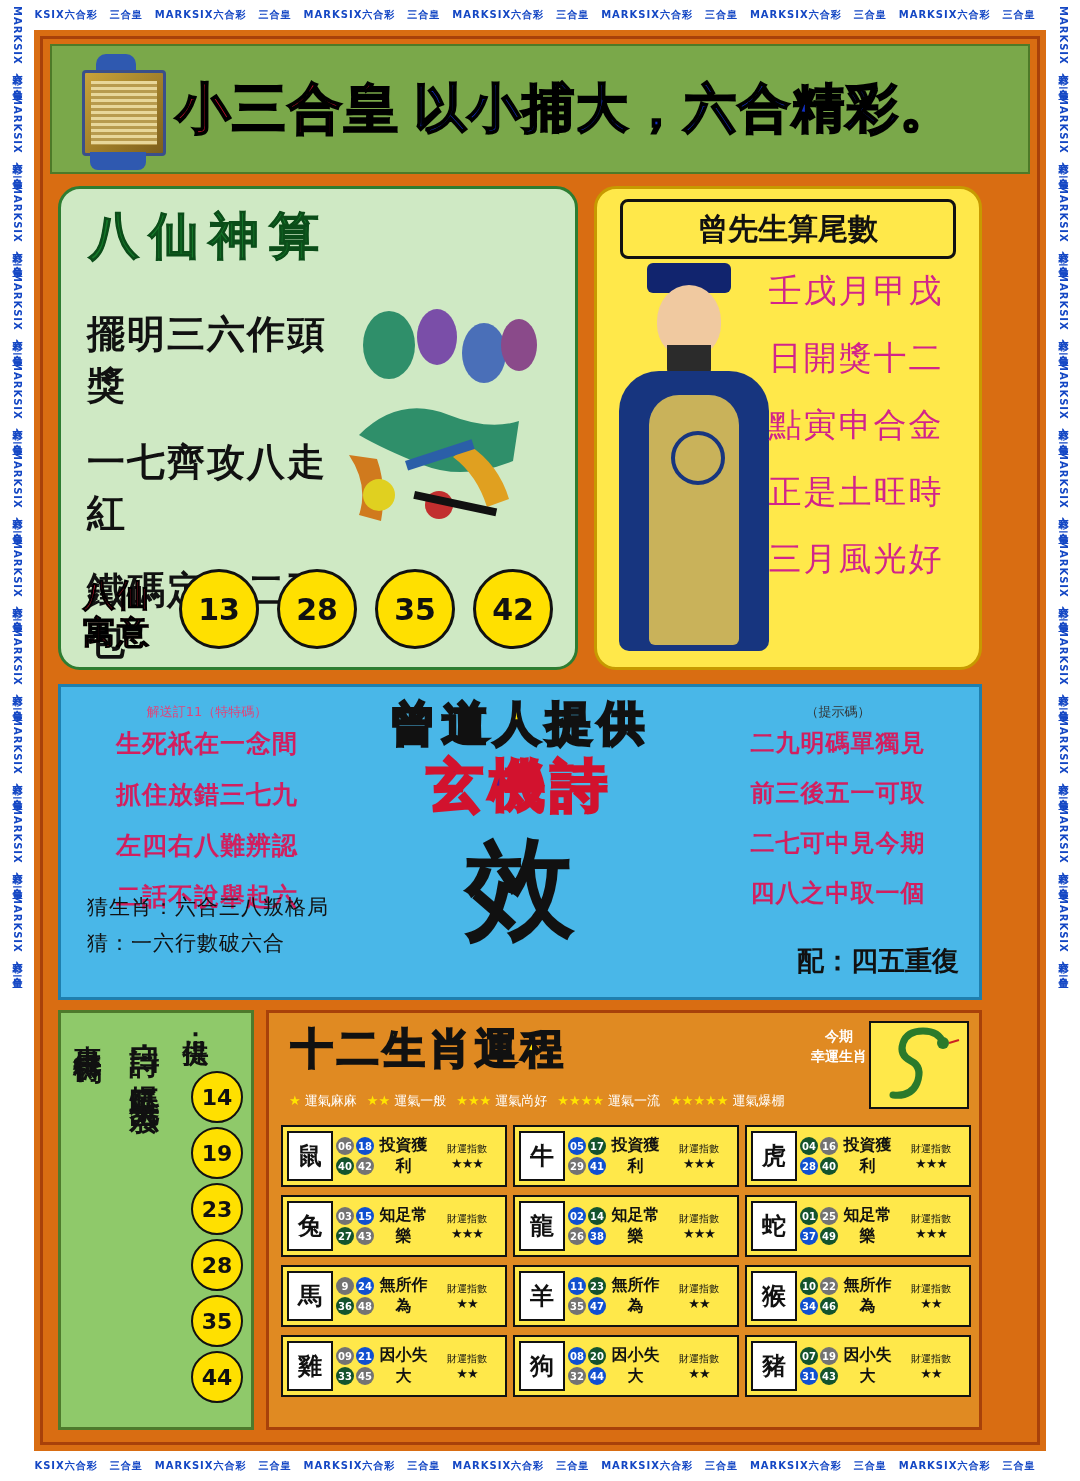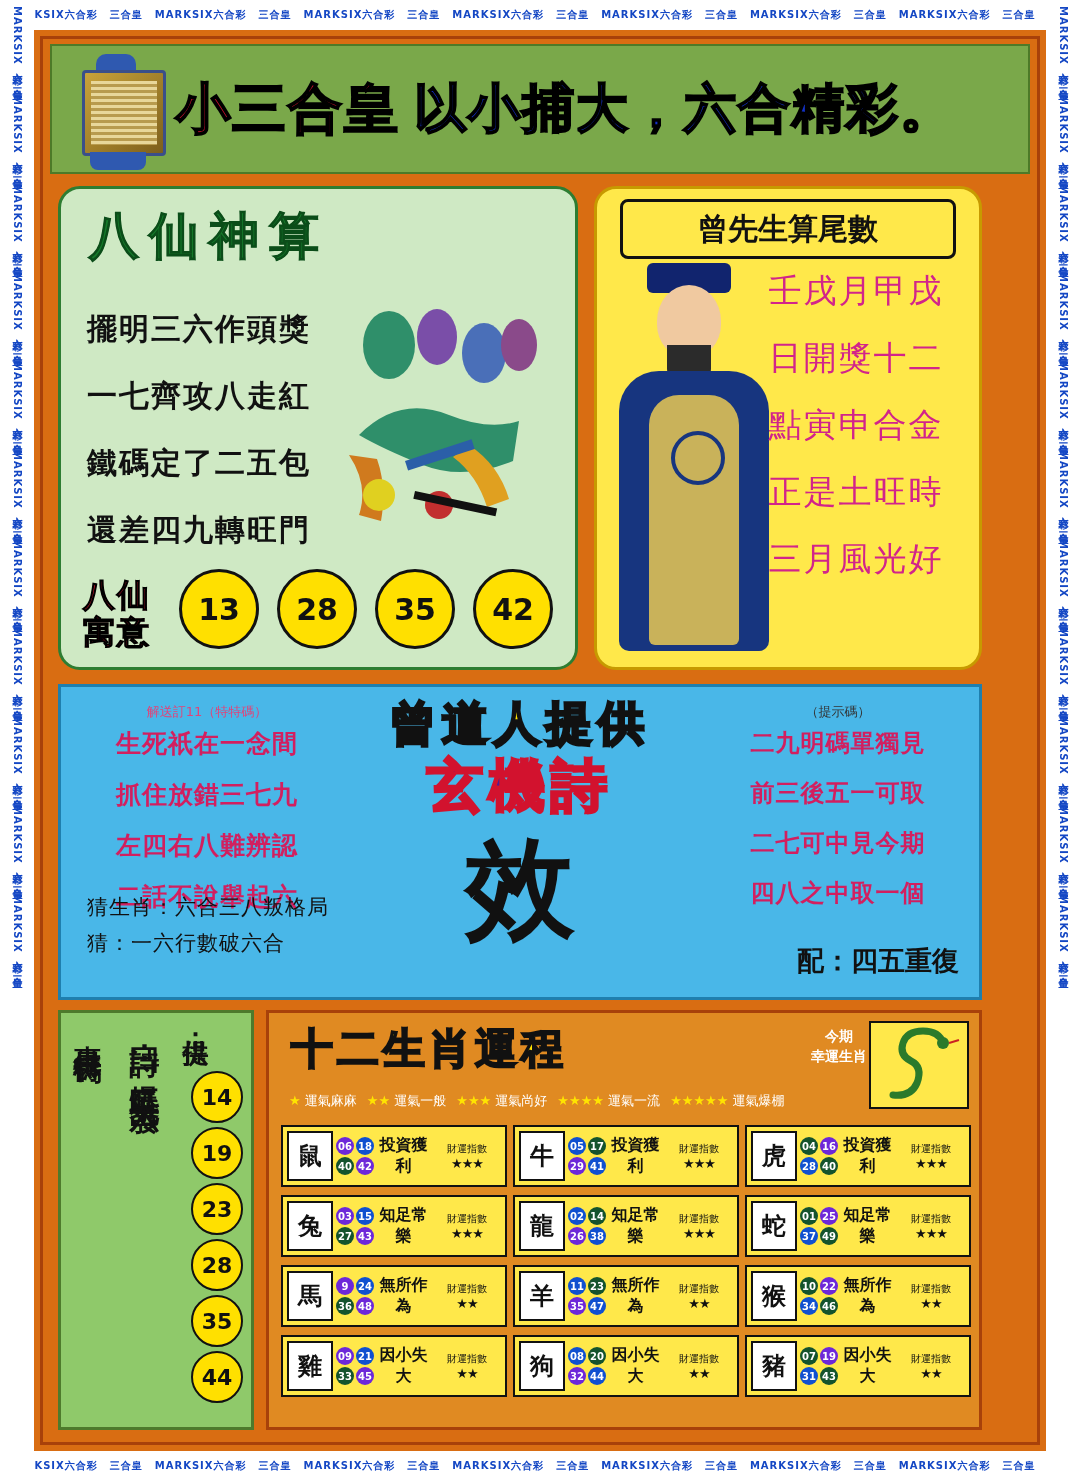--- a/index.html
+++ b/index.html
@@ -33,21 +33,21 @@
   .figcap{position:absolute;left:36px;top:0;width:40px;height:22px;background:#2f59b0;border-radius:10px 10px 0 0;}
   .figlegs{position:absolute;left:30px;bottom:-6px;width:56px;height:18px;background:#2f59b0;border-radius:0 0 8px 8px;}
   .header-title{flex:1;display:flex;align-items:center;padding-left:6px;}
   .ht1{font-size:54px;font-weight:bold;color:#d2122e;-webkit-text-stroke:2px #000;letter-spacing:2px;}
   .ht2{font-size:52px;font-weight:bold;color:#1331c9;-webkit-text-stroke:2px #000;letter-spacing:2px;margin-left:14px;}
 
   
   .panelL{position:absolute;left:58px;top:186px;width:520px;height:484px;background:#cfe9c4;border:3px solid #2e7d32;border-radius:22px;box-sizing:border-box;}
   .panelL-title{text-align:left;padding:14px 0 0 28px;font-size:50px;font-weight:bold;color:#157a2a;-webkit-text-stroke:1px #0b4d19;letter-spacing:10px;}
   .poemL{position:absolute;left:26px;top:120px;width:250px;}
-  .poemL div{font-size:30px;font-weight:bold;color:#111;margin-bottom:26px;letter-spacing:2px;font-family:Liberation Serif, serif;}
+  .poemL div{font-size:38px;font-weight:bold;color:#111;margin-bottom:26px;letter-spacing:2px;font-family:Liberation Serif, serif;}
   .artbox{position:absolute;right:16px;top:96px;width:240px;height:260px;}
   .horse{position:absolute;width:100%;height:100%;}
   .bayi{position:absolute;left:22px;bottom:16px;width:86px;}
   .bayi div{font-size:32px;font-weight:bold;color:#d2122e;-webkit-text-stroke:1px #000;letter-spacing:2px;line-height:1.15;}
   .ballrow{position:absolute;left:118px;bottom:18px;display:flex;gap:18px;}
   .ball{width:74px;height:74px;border-radius:50%;background:#ffe000;border:3px solid #111;display:flex;align-items:center;justify-content:center;font-size:30px;font-weight:bold;color:#111;}
 
   .panelR{position:absolute;left:594px;top:186px;width:388px;height:484px;background:#ffe84a;border:3px solid #c79a00;border-radius:22px;box-sizing:border-box;overflow:hidden;}
   .panelR-title{margin:10px auto 0;width:330px;height:54px;border:3px solid #111;border-radius:8px;background:#ffe84a;display:flex;align-items:center;justify-content:center;gap:6px;}
   .panelR-title span{font-size:30px;font-weight:bold;color:#111;}
@@ -97,21 +97,21 @@
   .luckybox{position:absolute;right:10px;top:8px;width:96px;height:84px;background:#ffe84a;border:2px solid #111;}
   .luckylbl{position:absolute;right:112px;top:14px;font-size:14px;color:#fff;font-weight:bold;text-align:center;line-height:1.4;}
   .snake{width:100%;height:100%;position:relative;}
   .grid{position:absolute;left:12px;top:112px;width:690px;display:grid;grid-template-columns:repeat(3,1fr);gap:8px 6px;}
   .cell{background:#ffe84a;border:2px solid #111;height:62px;display:flex;align-items:center;padding:0 4px;box-sizing:border-box;}
   .zname{width:42px;height:46px;border:2px solid #111;background:#fff;display:flex;align-items:center;justify-content:center;font-size:24px;font-weight:bold;color:#111;}
   .znums{display:grid;grid-template-columns:repeat(2,1fr);gap:2px;margin-left:3px;}
   .znum{width:18px;height:18px;border-radius:50%;display:flex;align-items:center;justify-content:center;font-size:10px;font-weight:bold;color:#fff;}
   .n-red{background:#14532d;}
   .n-blue{background:#1050d0;}
-  .n-green{background:#6d28d9;}
+  .n-green{background:#737373;}
   .zdesc{flex:1;text-align:center;font-size:16px;font-weight:bold;color:#111;}
   .zstar{width:68px;text-align:center;}
   .zstar .cap{font-size:10px;color:#111;}
   .zstar .st{font-size:13px;color:#111;letter-spacing:-1px;}
 </style>
 </head>
 <body>
 
 <div class="page">
 

